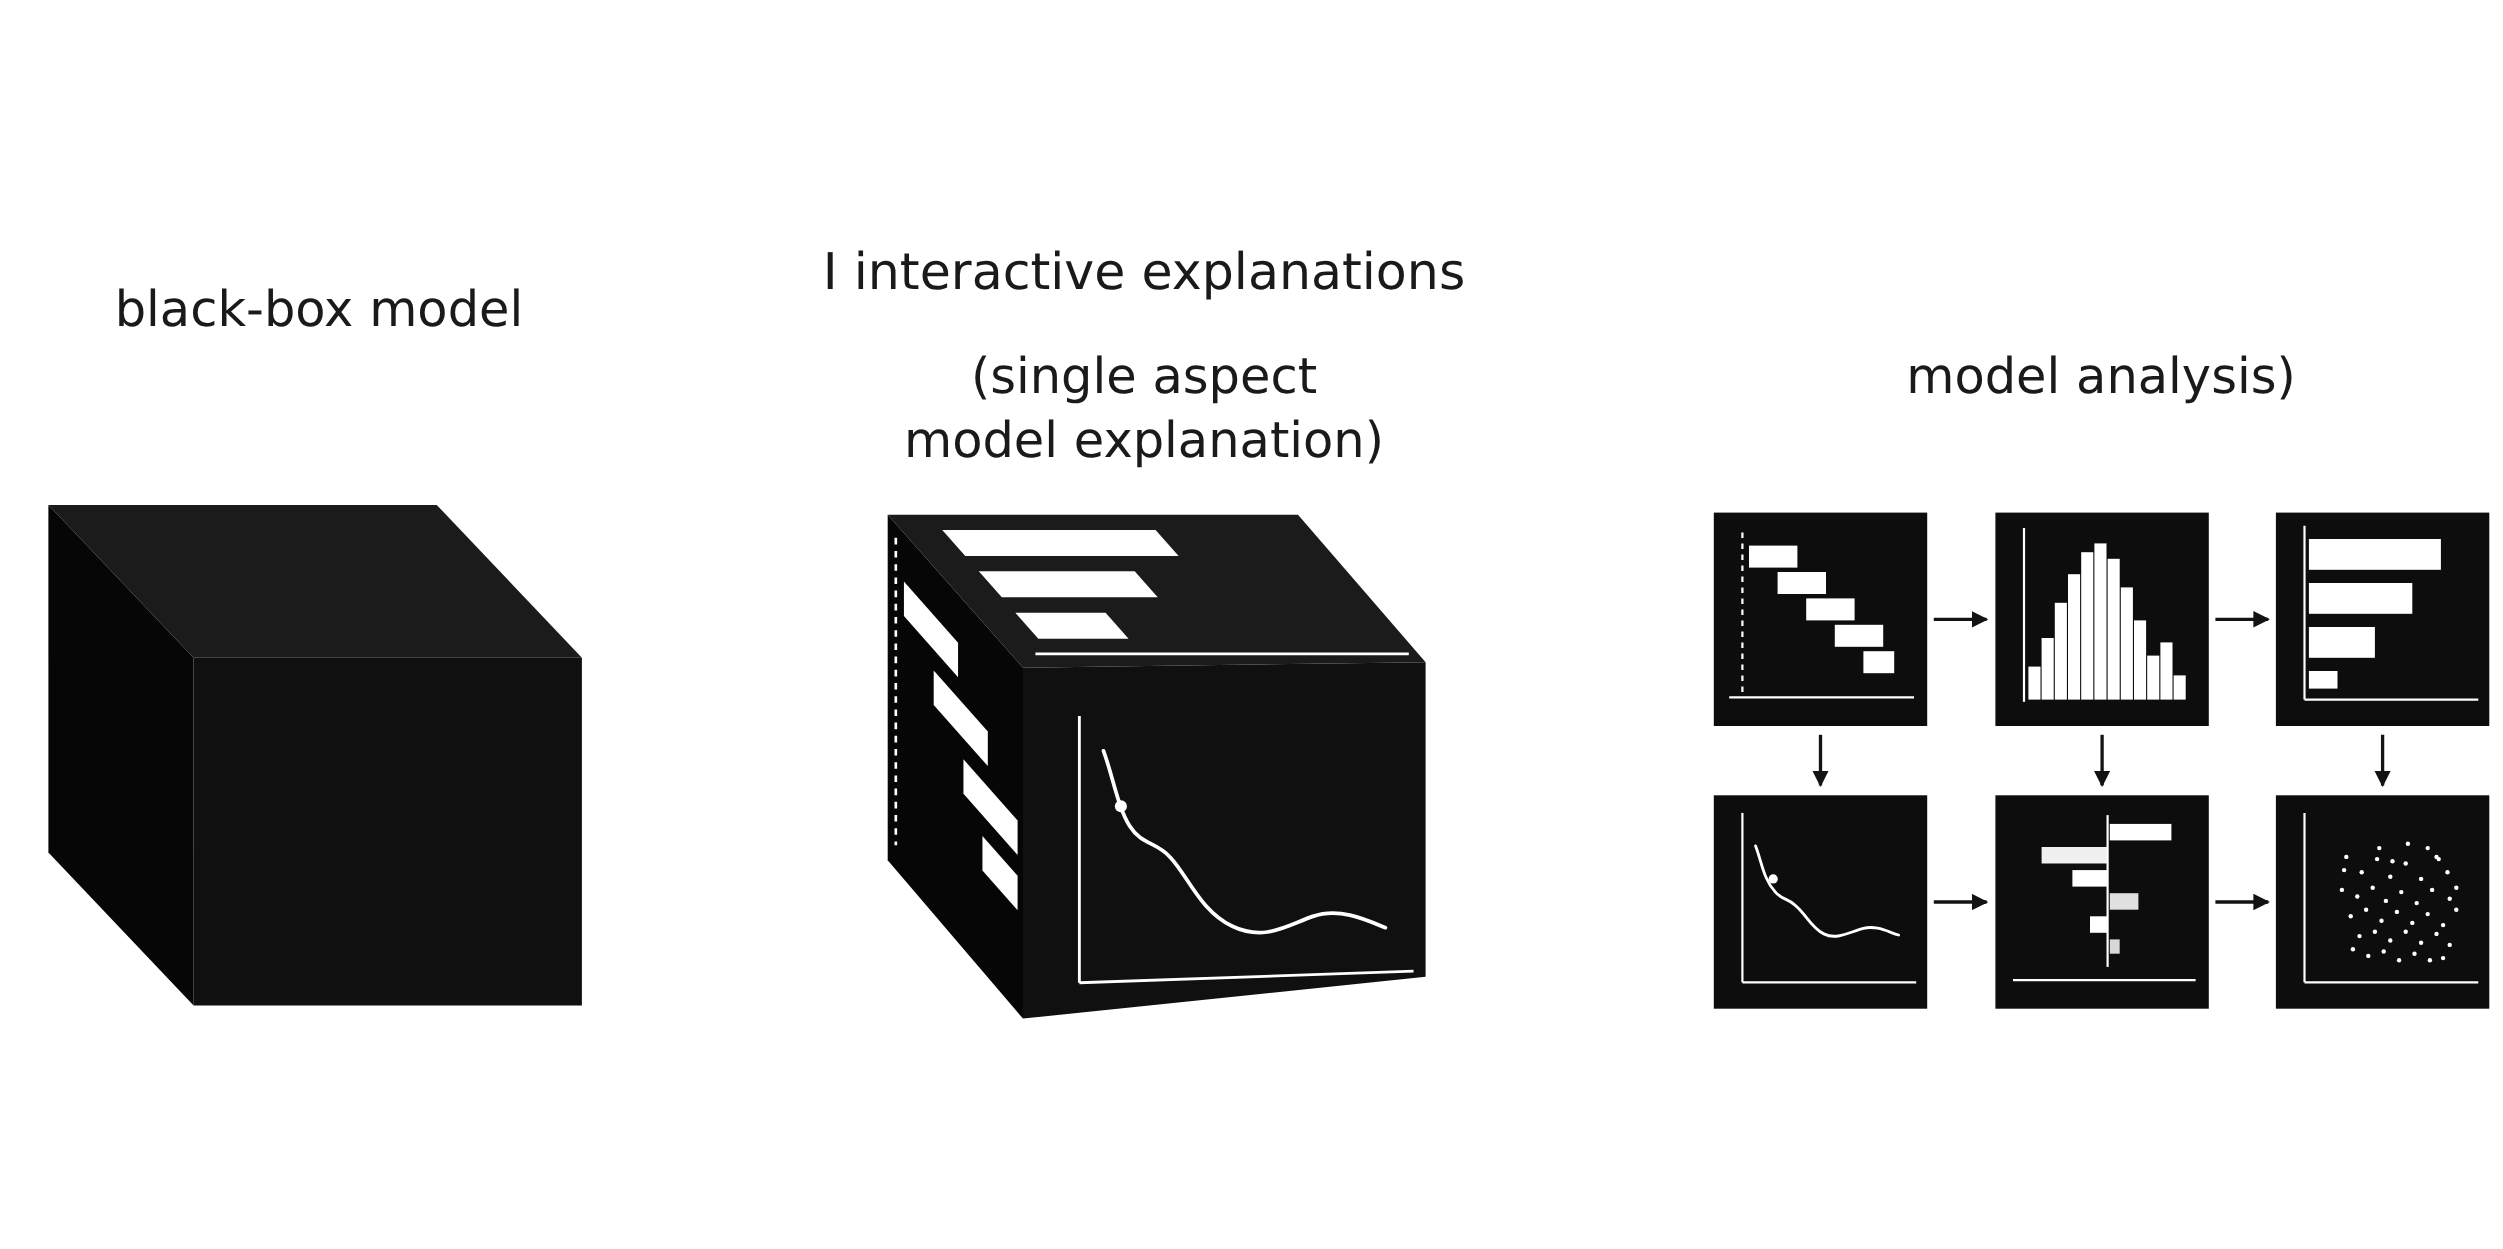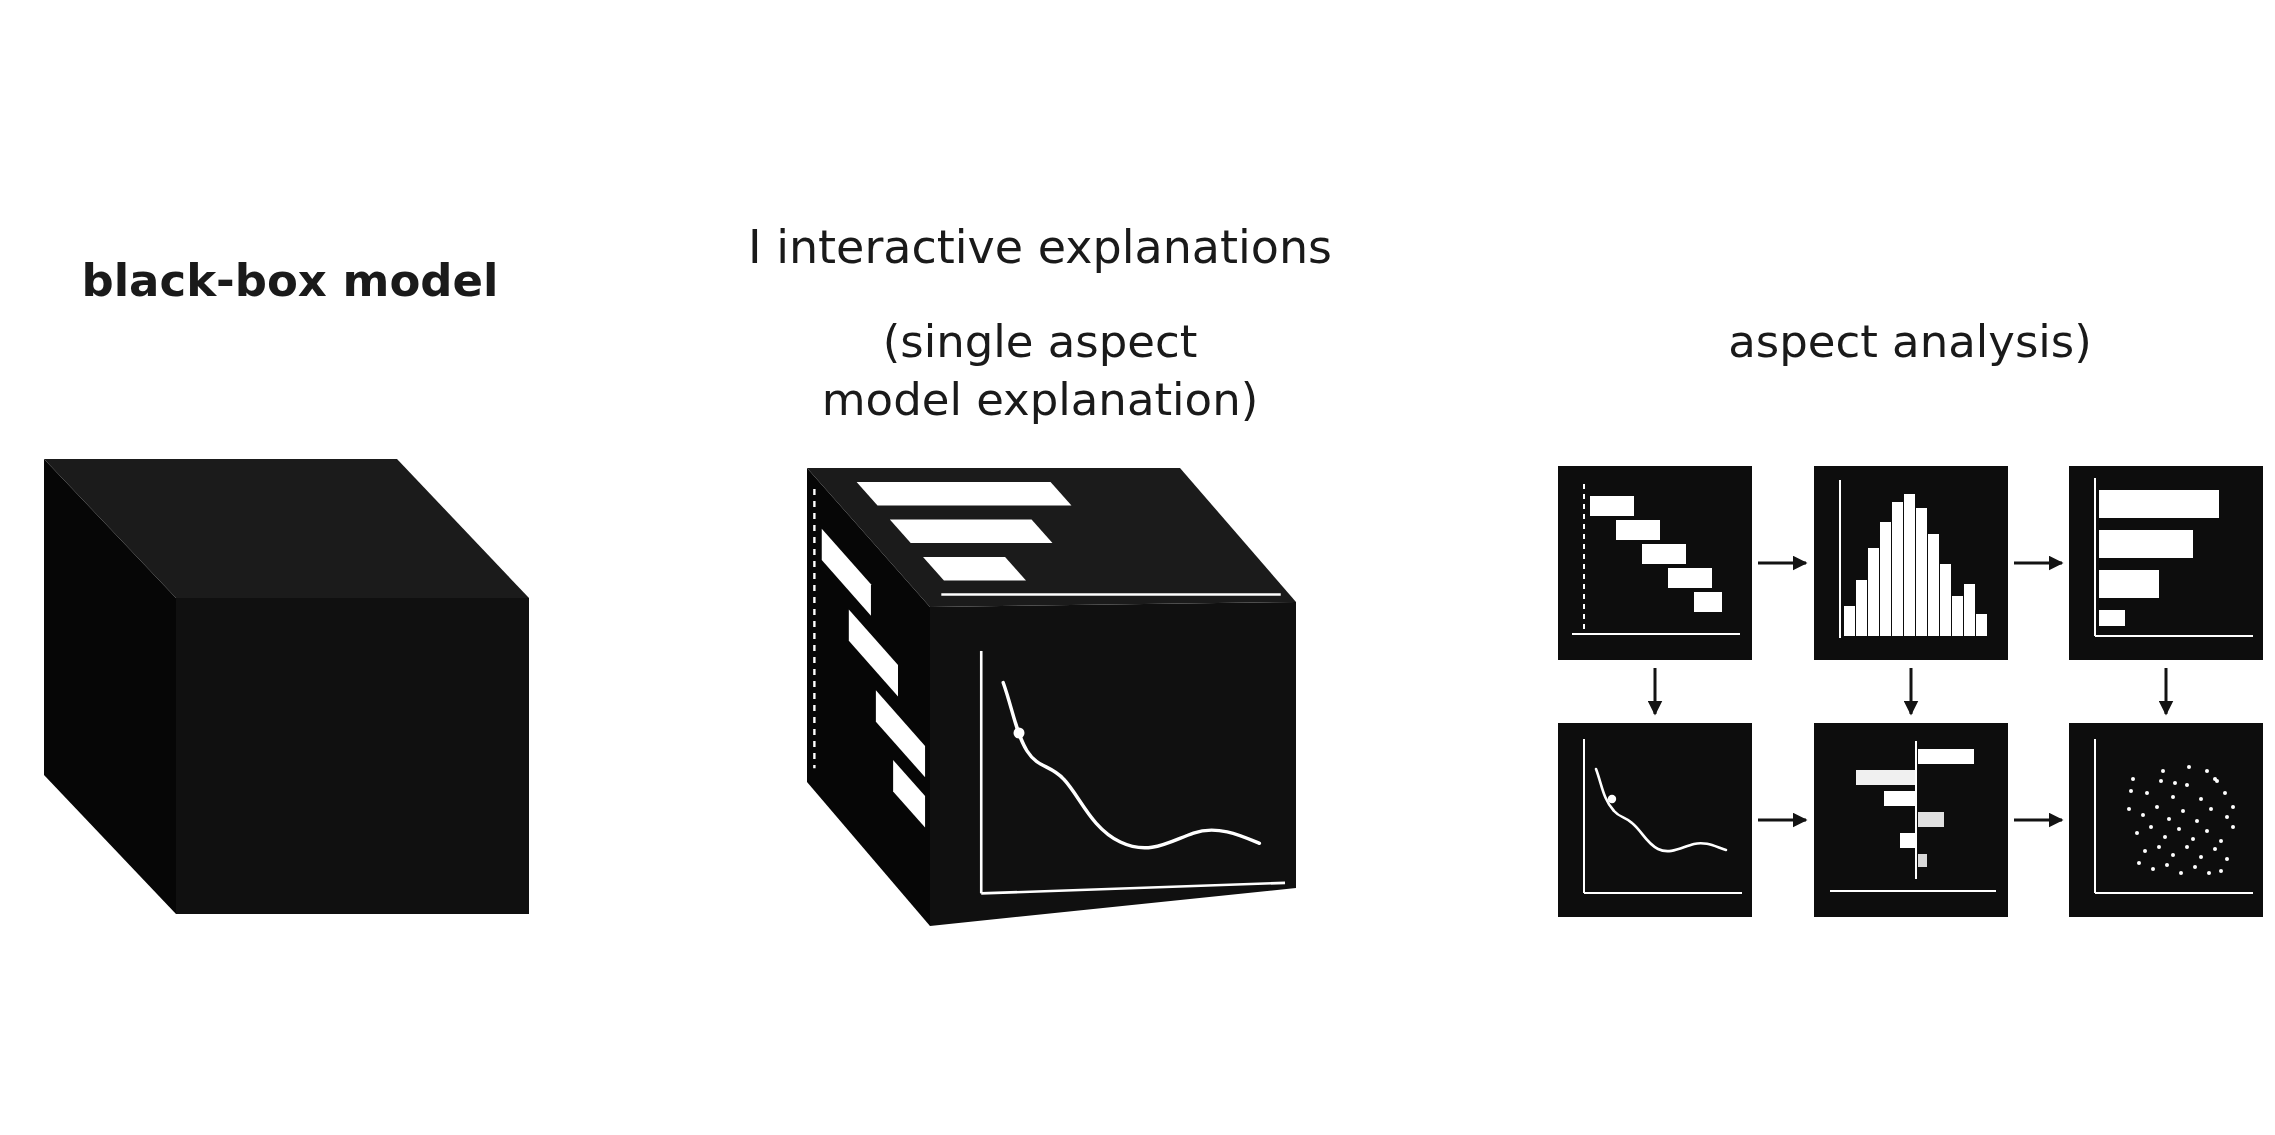--- a/index.html
+++ b/index.html
@@ -21,30 +21,30 @@
   .title-left{font-size:45px;line-height:54px;}
   .subtitle{font-size:45px;line-height:58px;margin-top:15px;}
   .subtitle div{white-space:nowrap;}
   svg{position:absolute;left:0;top:0;}
 </style>
 </head>
 <body>
 
 <div class="canvas">
 
-  <div class="label title-left" style="left:60px;top:254px;width:460px;font-weight:bold;">black-box model</div>
+  <div class="label title-left" style="left:60px;top:254px;width:460px;">black-box model</div>
 
   <div class="label title" style="left:700px;top:219px;width:680px;">I interactive explanations</div>
   <div class="label subtitle" style="left:700px;top:298px;width:680px;">
     <div>(single aspect</div>
     <div>model explanation)</div>
   </div>
 
   <div class="label subtitle" style="left:1570px;top:298px;width:680px;">
-    <div>aspect analysis)</div>
+    <div>model analysis)</div>
   </div>
 
   <svg width="2275" height="1135" viewBox="0 0 2275 1135">
     <defs>
       <marker id="ah" viewBox="0 0 10 10" refX="9" refY="5" markerWidth="15" markerHeight="15" markerUnits="userSpaceOnUse" orient="auto">
         <path d="M0,0 L10,5 L0,10 z" fill="#131313"></path>
       </marker>
     </defs>
 
     <g>

